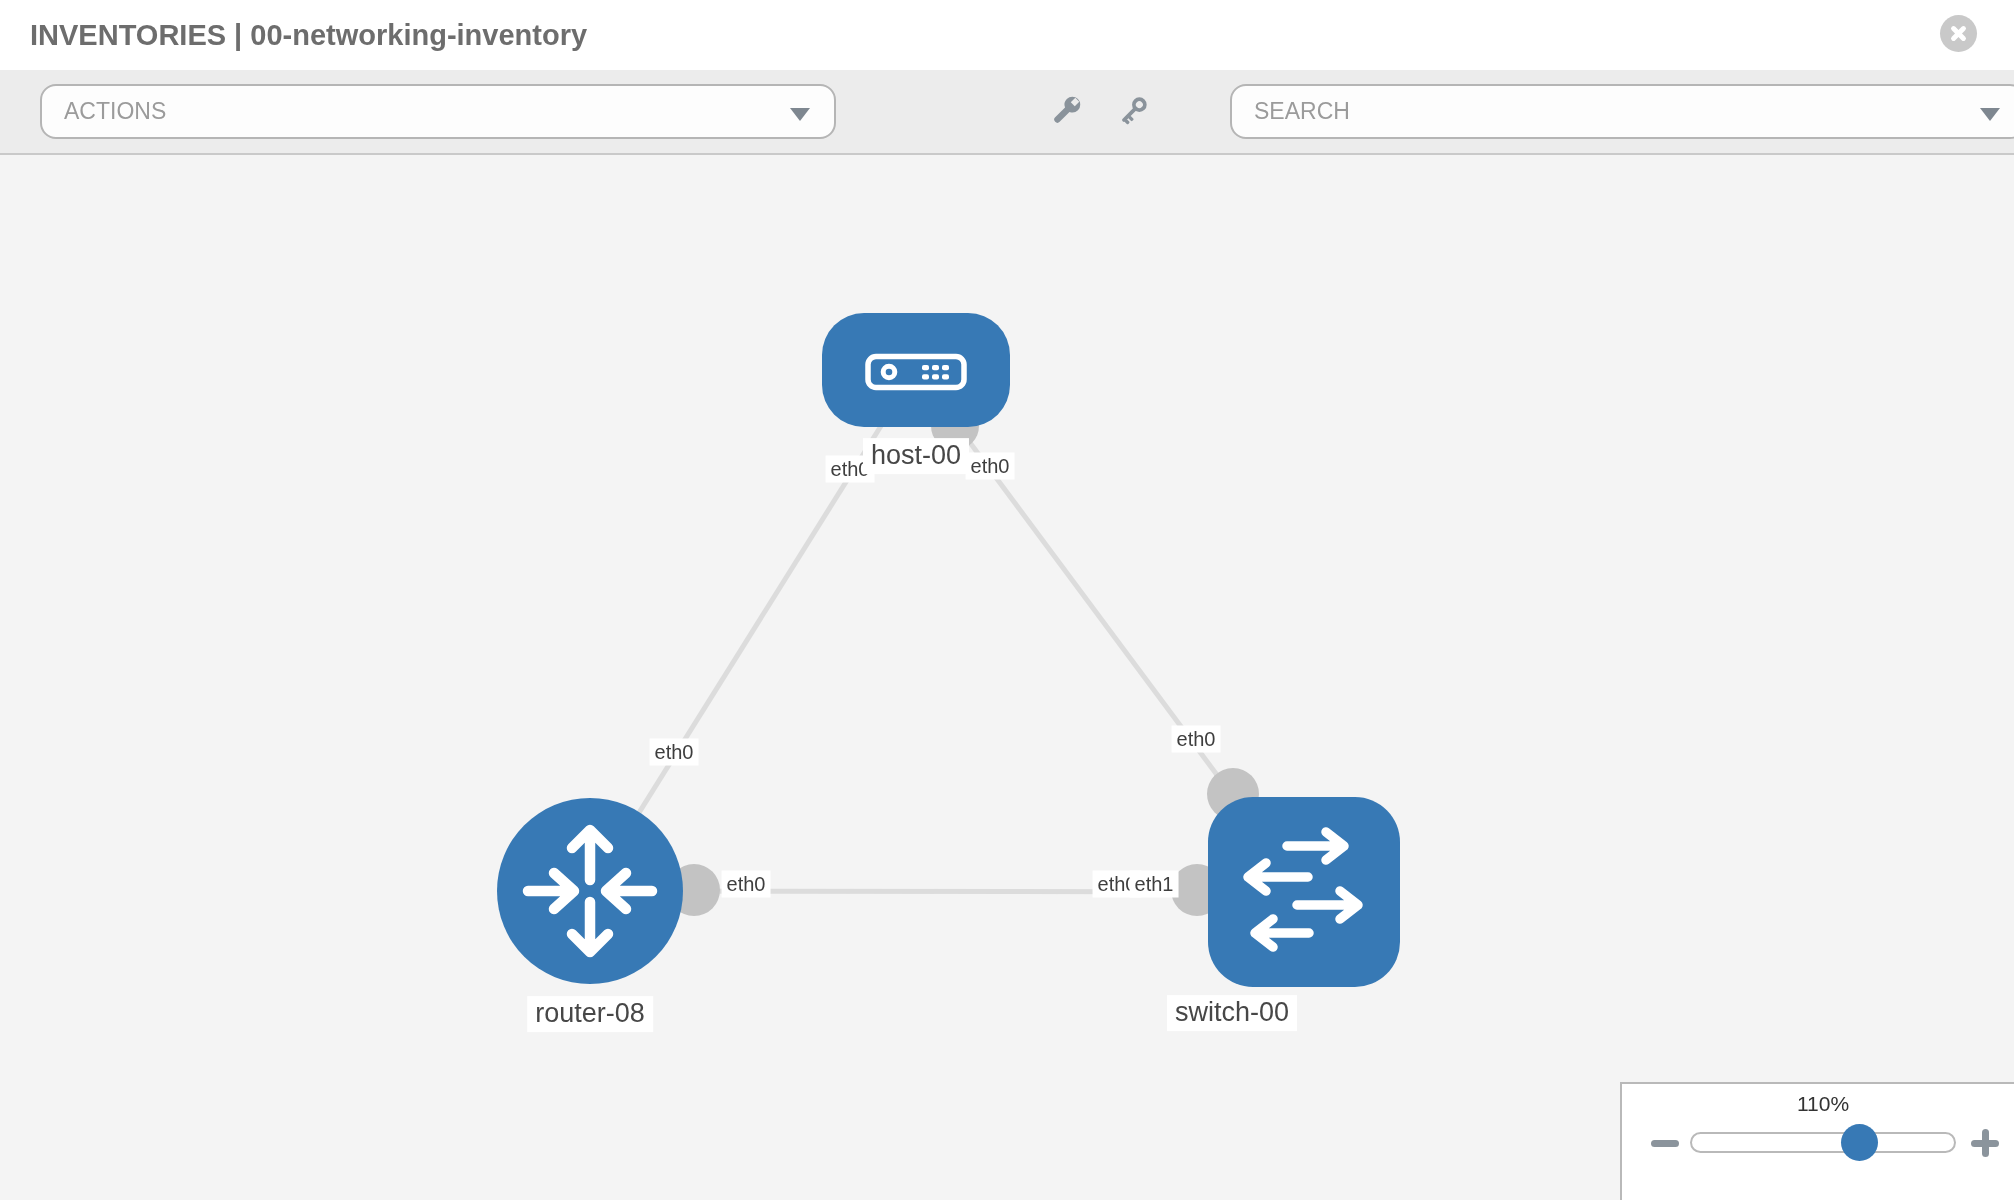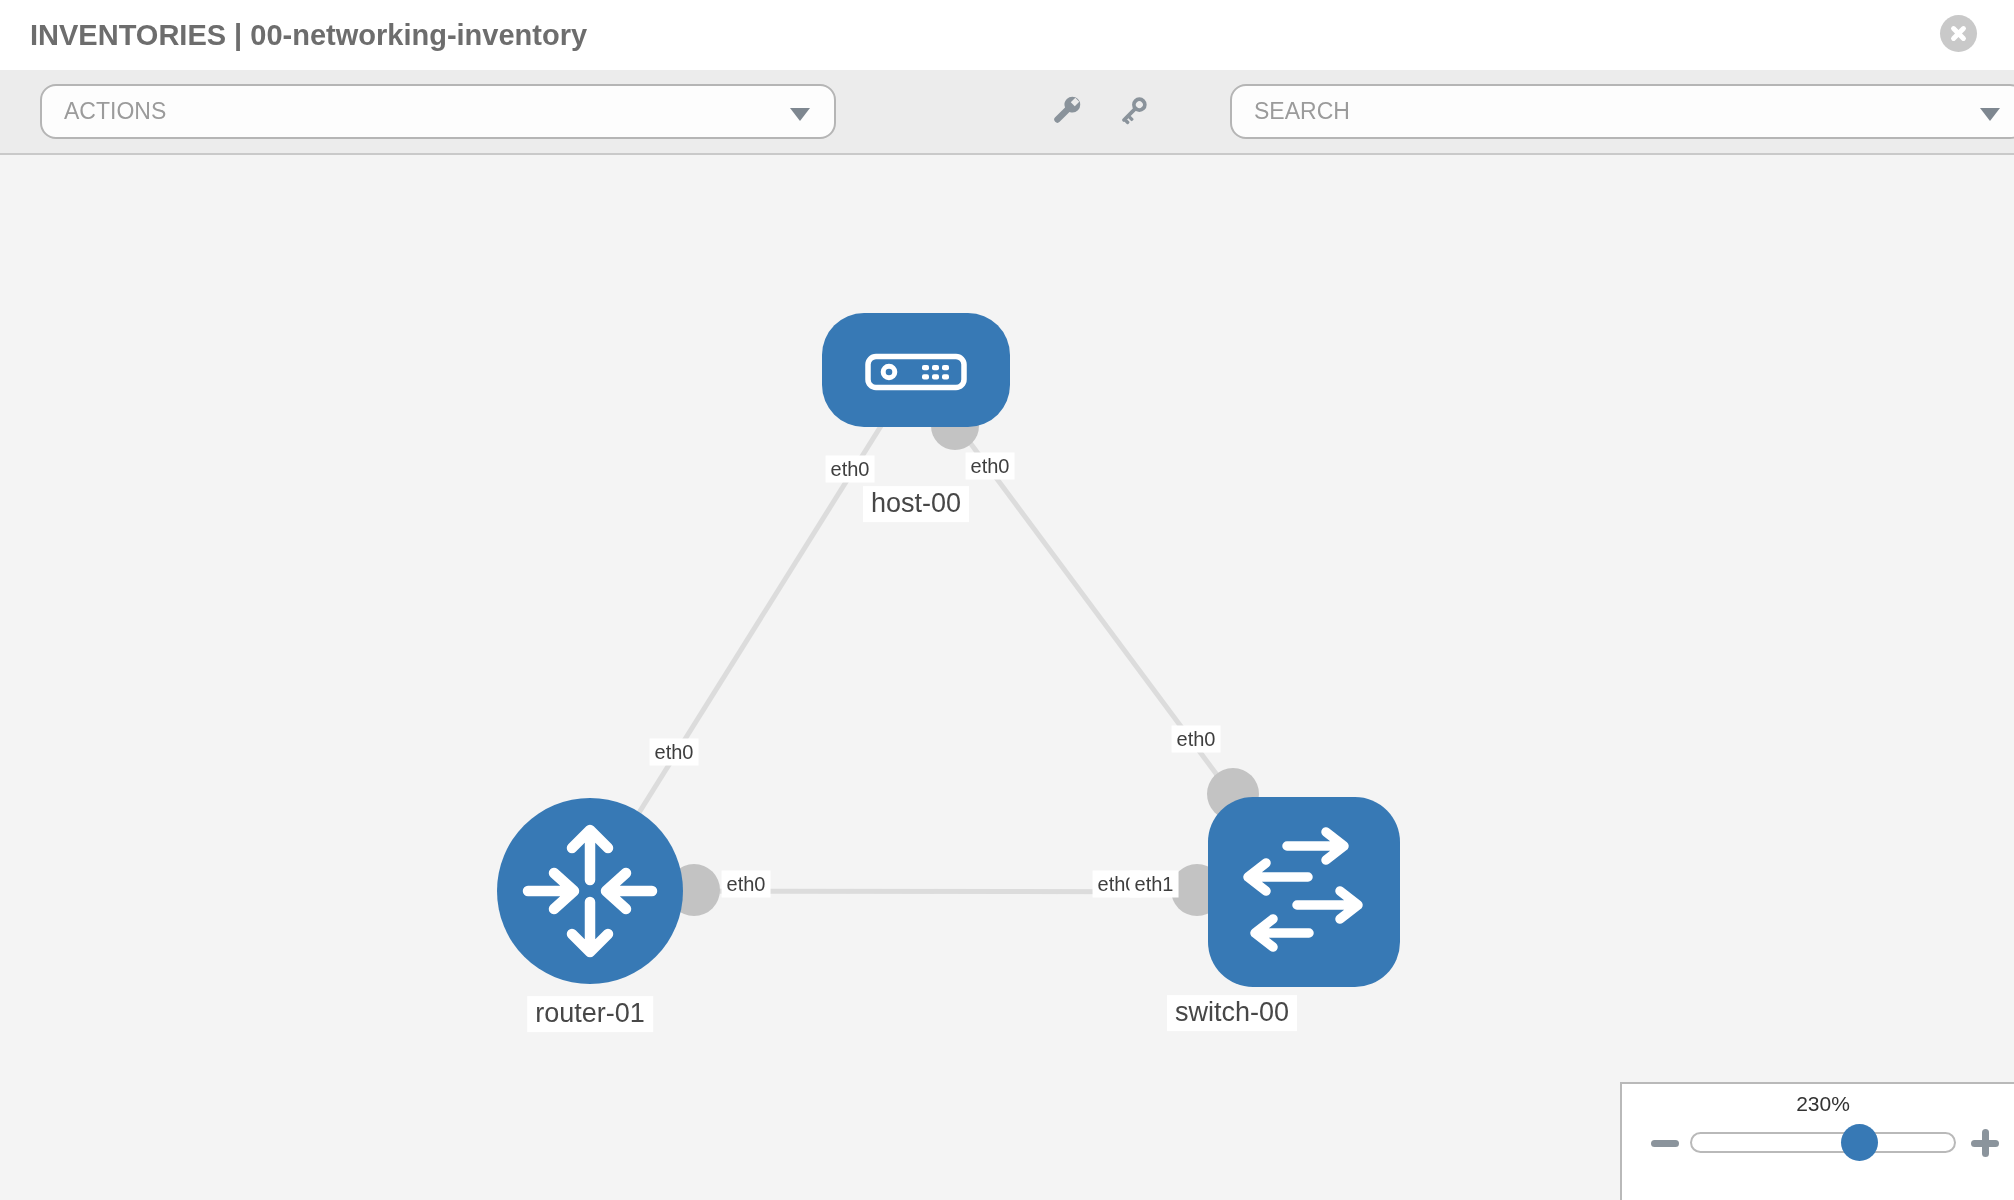--- a/index.html
+++ b/index.html
@@ -174,27 +174,27 @@
           </g>
   </svg>
 <div id="labels">
     <div class="chip if-label" style="left: 850px; top: 469px;">eth0</div>
     <div class="chip if-label" style="left: 674px; top: 752px;">eth0</div>
     <div class="chip if-label" style="left: 990px; top: 466px;">eth0</div>
     <div class="chip if-label" style="left: 1196px; top: 739px;">eth0</div>
     <div class="chip if-label" style="left: 746px; top: 884px;">eth0</div>
     <div class="chip if-label" style="left: 1117px; top: 884px;">eth0</div>
     <div class="chip if-label" style="left: 1146px; top: 884px; margin-left: 8px;">eth1</div>
-    <div class="chip node-label" style="left: 916px; top: 456px; margin-top: 48px;">host-00</div>
-    <div class="chip node-label" style="left: 590px; top: 1014px;">router-01</div>
+    <div class="chip node-label" style="left: 916px; top: 456px;">host-00</div>
+    <div class="chip node-label" style="left: 590px; top: 1014px;">router-08</div>
     <div class="chip node-label" style="left: 1232px; top: 1013px;">switch-00</div>
   </div>
 
 <div class="zoom-panel">
-  <div class="zoom-value">230%</div>
+  <div class="zoom-value">110%</div>
   <div class="zoom-minus">
       <span class="bar-h"></span>
     </div>
   <div class="zoom-track">
     <div class="zoom-thumb" id="zoomThumb" style="background: rgb(55, 121, 181); left: calc(64% - 18.5px);"></div>
   </div>
   <div class="zoom-plus">
     <span class="bar-h"></span>
     <span class="bar-v"></span>
   </div>

